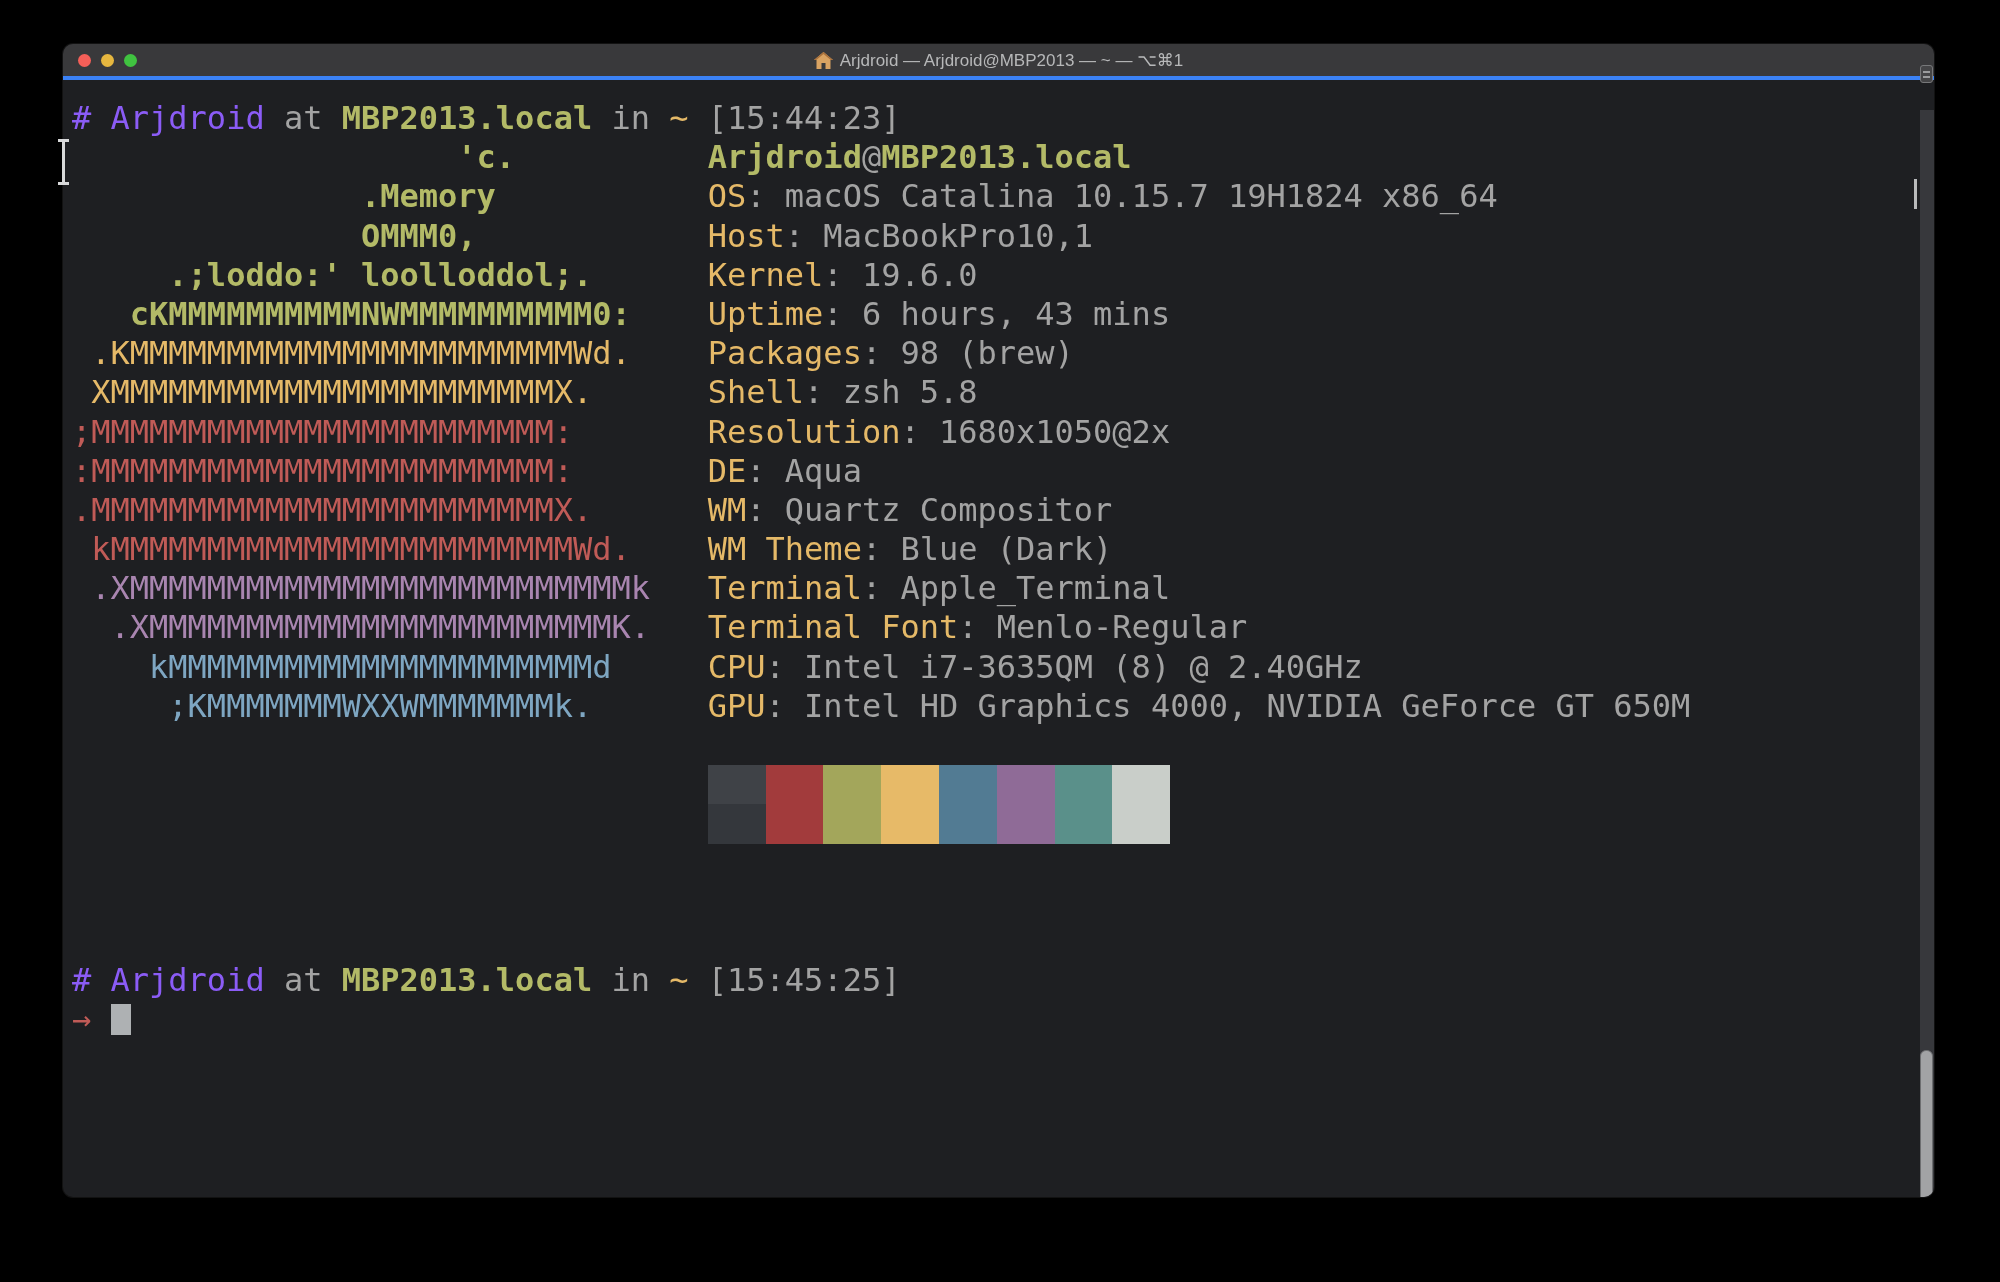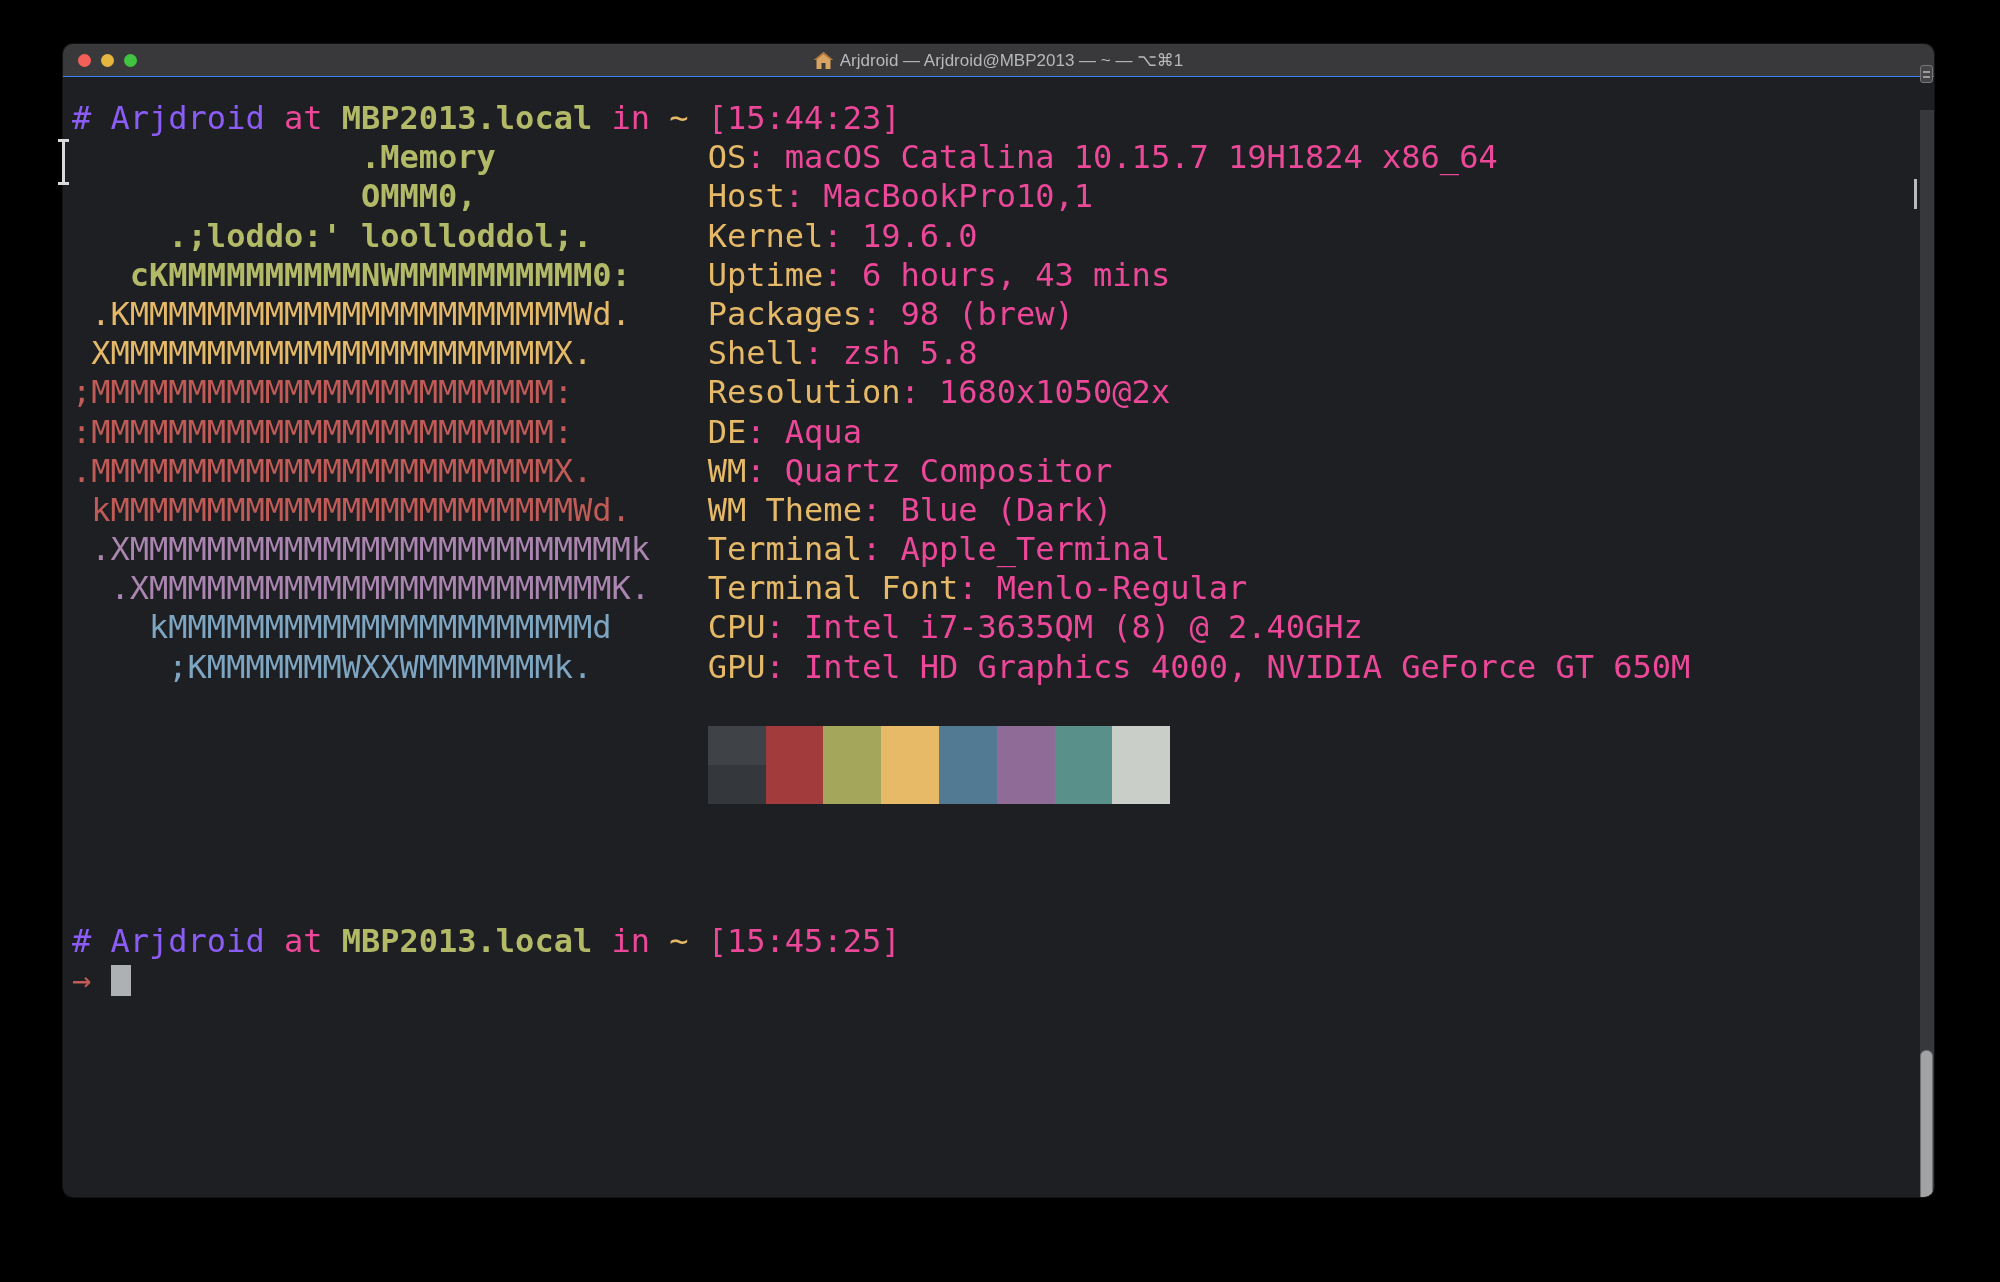--- a/index.html
+++ b/index.html
@@ -4,37 +4,37 @@
 <style>
   html,body{margin:0;padding:0;background:#000;}
   body{width:2000px;height:1282px;position:relative;overflow:hidden;
        font-family:"Liberation Sans",sans-serif;}
 
   
   .window{position:absolute;left:63px;top:44px;width:1871px;height:1153px;
           background:#1e1f22;border-radius:10px;overflow:hidden;
           box-shadow:0 0 0 1px #121212,0 24px 60px rgba(0,0,0,.65);}
   .titlebar{position:absolute;top:0;left:0;right:0;height:32px;background:#39393b;
-            border-bottom:1px solid #3b82f6;display:flex;align-items:center;justify-content:center;}
+            border-bottom:4px solid #3b82f6;display:flex;align-items:center;justify-content:center;}
   .lights{position:absolute;left:15px;top:0;height:100%;display:flex;align-items:center;gap:10px;}
   .light{width:13px;height:13px;border-radius:50%;}
   .title{font-size:17px;font-weight:500;color:#b7b8b9;display:flex;align-items:center;gap:7px;}
 
   
   .content{position:absolute;top:33px;left:0;right:0;bottom:0;
            font-family:"DejaVu Sans Mono",monospace;font-size:32px;color:#cdd0cb;}
   #term{position:absolute;top:22px;left:9px;}
   .row{white-space:pre;line-height:39.2px;height:39.2px;}
   .c-teal{color:#8b5cf6;}
   .c-olive{color:#b3ba67;font-weight:bold;}
   .c-amber{color:#e5b968;}
   .c-red{color:#c05b57;}
   .c-magenta{color:#a985b0;}
   .c-blue{color:#7ea6c2;}
-  .c-white{color:#ec4899;}
+  .c-white{color:#a3a3a3;}
   .pal{display:inline-block;width:3ch;height:39.3px;vertical-align:top;}
   .cursor-block{display:inline-block;width:1.05ch;height:31px;background:#aeb1b3;vertical-align:-5px;}
 
   
   .scroll-track{position:absolute;top:33px;right:0;bottom:0;width:14px;background:#37383c;}
   .scroll-thumb{position:absolute;right:1px;top:940px;width:11px;height:176px;
                 background:#a2a3a5;border:1px solid #6d6e70;border-radius:6px;}
   .split-btn{position:absolute;top:21px;right:1px;width:13px;height:18px;background:#454547;
              border:1px solid #77787a;border-radius:3px;box-sizing:border-box;
              display:flex;flex-direction:column;justify-content:center;gap:3px;align-items:center;}
@@ -65,20 +65,21 @@
         <path d="M9.5 0 L19 8 L16.5 8 L16.5 17 L11.5 17 L11.5 11 L7.5 11 L7.5 17 L2.5 17 L2.5 8 L0 8 Z" fill="#d9a362"></path>
         <path d="M9.5 0 L19 8 L16.8 8 L9.5 1.9 L2.2 8 L0 8 Z" fill="#a9713c"></path>
       </svg>
       <span>Arjdroid — Arjdroid@MBP2013 — ~ — ⌥⌘1</span>
     </div>
   </div>
 
   <div class="content">
     <div id="term">
         <div class="row"><span class="c-teal"># Arjdroid</span><span class="c-white"> at </span><span class="c-olive">MBP2013.local</span><span class="c-white"> in </span><span class="c-amber">~</span><span class="c-white"> [15:44:23]</span></div>
+        <div class="row"><span class="c-olive">                    'c.          </span><span class="c-olive">Arjdroid</span><span class="c-white">@</span><span class="c-olive">MBP2013.local</span></div>
         <div class="row"><span class="c-olive">               .Memory           </span><span class="c-amber">OS</span><span class="c-white">: </span><span class="c-white">macOS Catalina 10.15.7 19H1824 x86_64</span></div>
         <div class="row"><span class="c-olive">               OMMM0,            </span><span class="c-amber">Host</span><span class="c-white">: </span><span class="c-white">MacBookPro10,1</span></div>
         <div class="row"><span class="c-olive">     .;loddo:' loolloddol;.      </span><span class="c-amber">Kernel</span><span class="c-white">: </span><span class="c-white">19.6.0</span></div>
         <div class="row"><span class="c-olive">   cKMMMMMMMMMMNWMMMMMMMMMM0:    </span><span class="c-amber">Uptime</span><span class="c-white">: </span><span class="c-white">6 hours, 43 mins</span></div>
         <div class="row"><span class="c-amber"> .KMMMMMMMMMMMMMMMMMMMMMMMWd.    </span><span class="c-amber">Packages</span><span class="c-white">: </span><span class="c-white">98 (brew)</span></div>
         <div class="row"><span class="c-amber"> XMMMMMMMMMMMMMMMMMMMMMMMX.      </span><span class="c-amber">Shell</span><span class="c-white">: </span><span class="c-white">zsh 5.8</span></div>
         <div class="row"><span class="c-red">;MMMMMMMMMMMMMMMMMMMMMMMM:       </span><span class="c-amber">Resolution</span><span class="c-white">: </span><span class="c-white">1680x1050@2x</span></div>
         <div class="row"><span class="c-red">:MMMMMMMMMMMMMMMMMMMMMMMM:       </span><span class="c-amber">DE</span><span class="c-white">: </span><span class="c-white">Aqua</span></div>
         <div class="row"><span class="c-red">.MMMMMMMMMMMMMMMMMMMMMMMMX.      </span><span class="c-amber">WM</span><span class="c-white">: </span><span class="c-white">Quartz Compositor</span></div>
         <div class="row"><span class="c-red"> kMMMMMMMMMMMMMMMMMMMMMMMMWd.    </span><span class="c-amber">WM Theme</span><span class="c-white">: </span><span class="c-white">Blue (Dark)</span></div>

